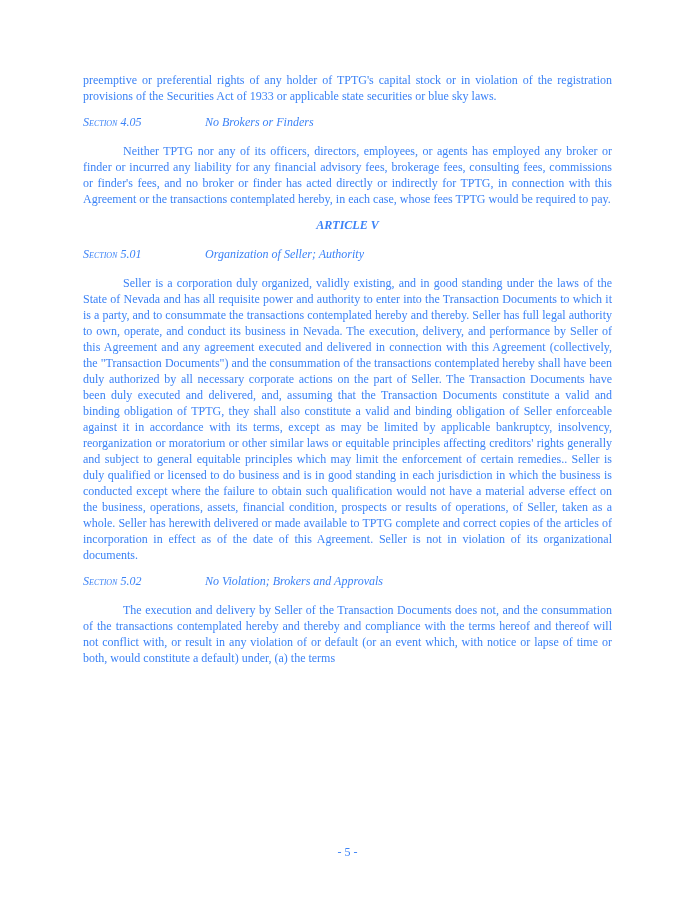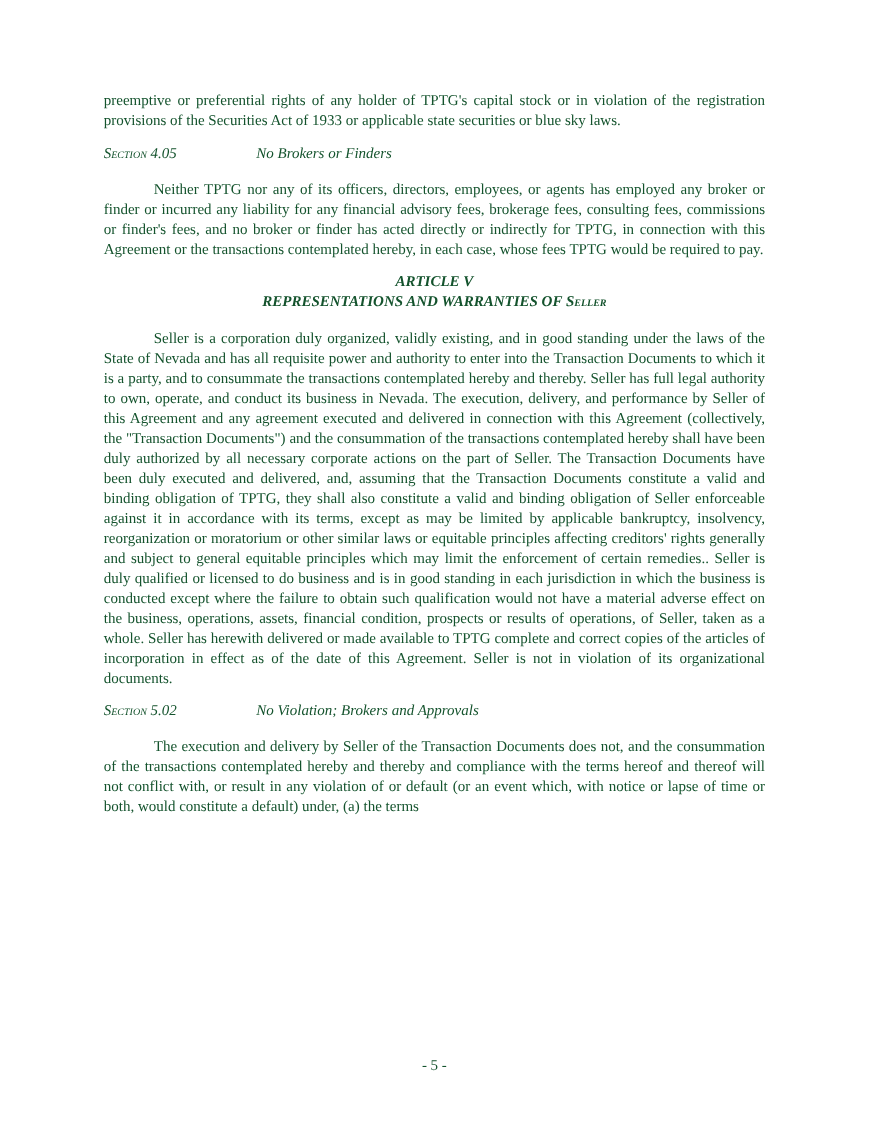--- a/index.html
+++ b/index.html
@@ -9,21 +9,21 @@
     background: #ffffff;
   }
   .page {
     position: relative;
     width: 695px;
     height: 900px;
     background: #ffffff;
     font-family: "Liberation Serif", "DejaVu Serif", serif;
     font-size: 12px;
     line-height: 16px;
-    color: #14532d;
+    color: #3b82f6;
     padding: 72px 83px 0 83px;
     overflow: hidden;
   }
   .para {
     margin: 0 0 10px 0;
     text-align: justify;
     text-indent: 40px;
   }
   .para.no-indent {
     text-indent: 0;
@@ -65,26 +65,26 @@
   <p class="para no-indent">preemptive or preferential rights of any holder of TPTG's capital stock or in violation of the registration provisions of the Securities Act of 1933 or applicable state securities or blue sky laws.</p>
 
   <div class="section-heading">
     <span class="sec-num">Section 4.05</span><span class="sec-title">No Brokers or Finders</span>
   </div>
 
   <p class="para">Neither TPTG nor any of its officers, directors, employees, or agents has employed any broker or finder or incurred any liability for any financial advisory fees, brokerage fees, consulting fees, commissions or finder's fees, and no broker or finder has acted directly or indirectly for TPTG, in connection with this Agreement or the transactions contemplated hereby, in each case, whose fees TPTG would be required to pay.</p>
 
   <div class="article-heading">
     <div class="article-line">ARTICLE V</div>
-    <div class="article-line">
-      <span>REPRESENTATIONS AND WARRANTIES OF </span><span class="smallcaps">Seller</span>
-    </div>
   </div>
 
 
+  <div class="section-heading">
+    <span class="sec-num">Section 5.01</span><span class="sec-title">Organization of Seller; Authority</span>
+  </div>
 
   <p class="para">Seller is a corporation duly organized, validly existing, and in good standing under the laws of the State of Nevada and has all requisite power and authority to enter into the Transaction Documents to which it is a party, and to consummate the transactions contemplated hereby and thereby.  Seller has full legal authority to own, operate, and conduct its business in Nevada.  The execution, delivery, and performance by Seller of this Agreement and any agreement executed and delivered in connection with this Agreement (collectively, the "Transaction Documents") and the consummation of the transactions contemplated hereby shall have been duly authorized by all necessary corporate actions on the part of Seller.  The Transaction Documents have been duly executed and delivered, and, assuming that the Transaction Documents constitute a valid and binding obligation of TPTG, they shall also constitute a valid and binding obligation of Seller enforceable against it in accordance with its terms, except as may be limited by applicable bankruptcy, insolvency, reorganization or moratorium or other similar laws or equitable principles affecting creditors' rights generally and subject to general equitable principles which may limit the enforcement of certain remedies..  Seller is duly qualified or licensed to do business and is in good standing in each jurisdiction in which the business is conducted except where the failure to obtain such qualification would not have a material adverse effect on the business, operations, assets, financial condition, prospects or results of operations, of Seller, taken as a whole.  Seller has herewith delivered or made available to TPTG complete and correct copies of the articles of incorporation in effect as of the date of this Agreement. Seller is not in violation of its organizational documents.</p>
 
   <div class="section-heading">
     <span class="sec-num">Section 5.02</span><span class="sec-title">No Violation; Brokers and Approvals</span>
   </div>
 
   <p class="para">The execution and delivery by Seller of the Transaction Documents does not, and the consummation of the transactions contemplated hereby and thereby and compliance with the terms hereof and thereof will not conflict with, or result in any violation of or default (or an event which, with notice or lapse of time or both, would constitute a default) under, (a) the terms</p>
 
   <div class="page-footer">- 5 -</div>

